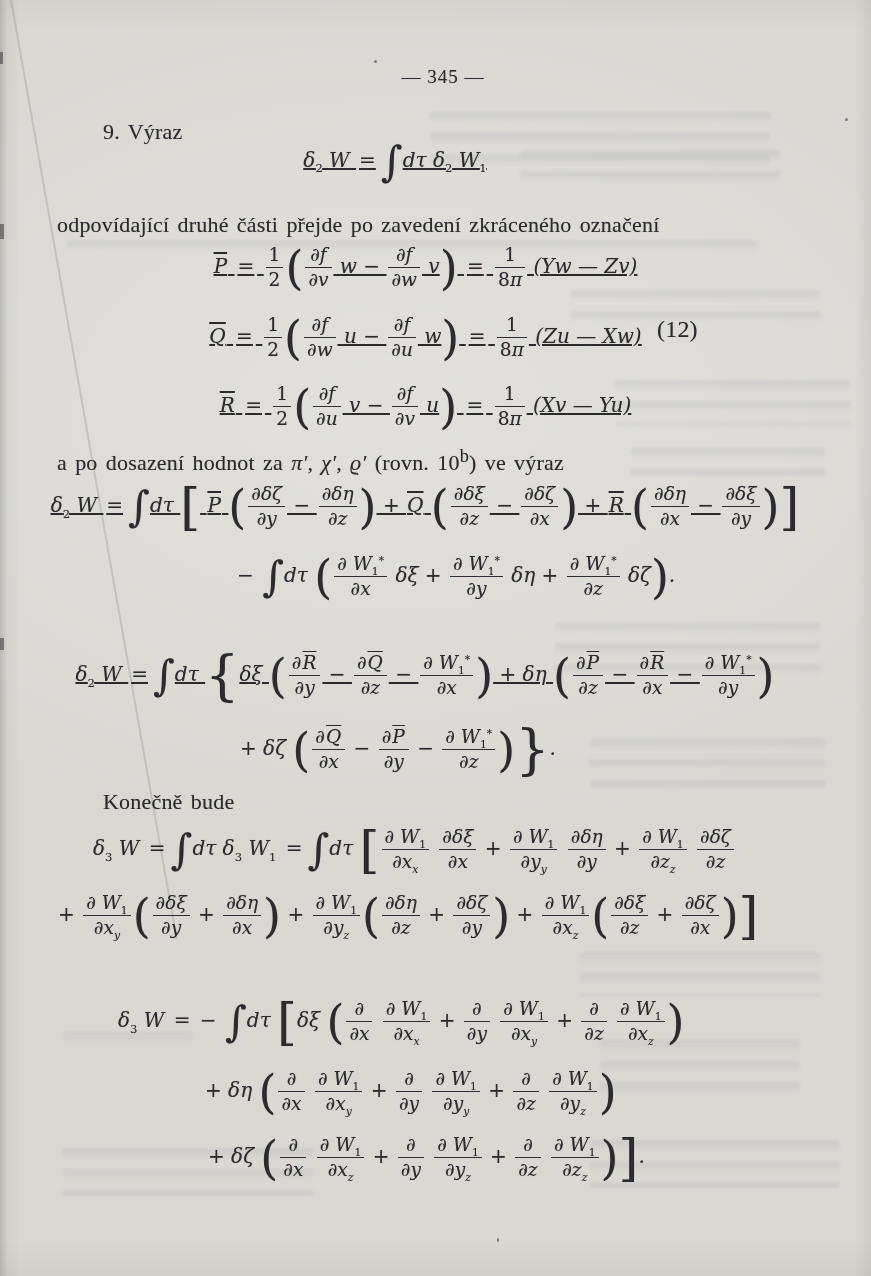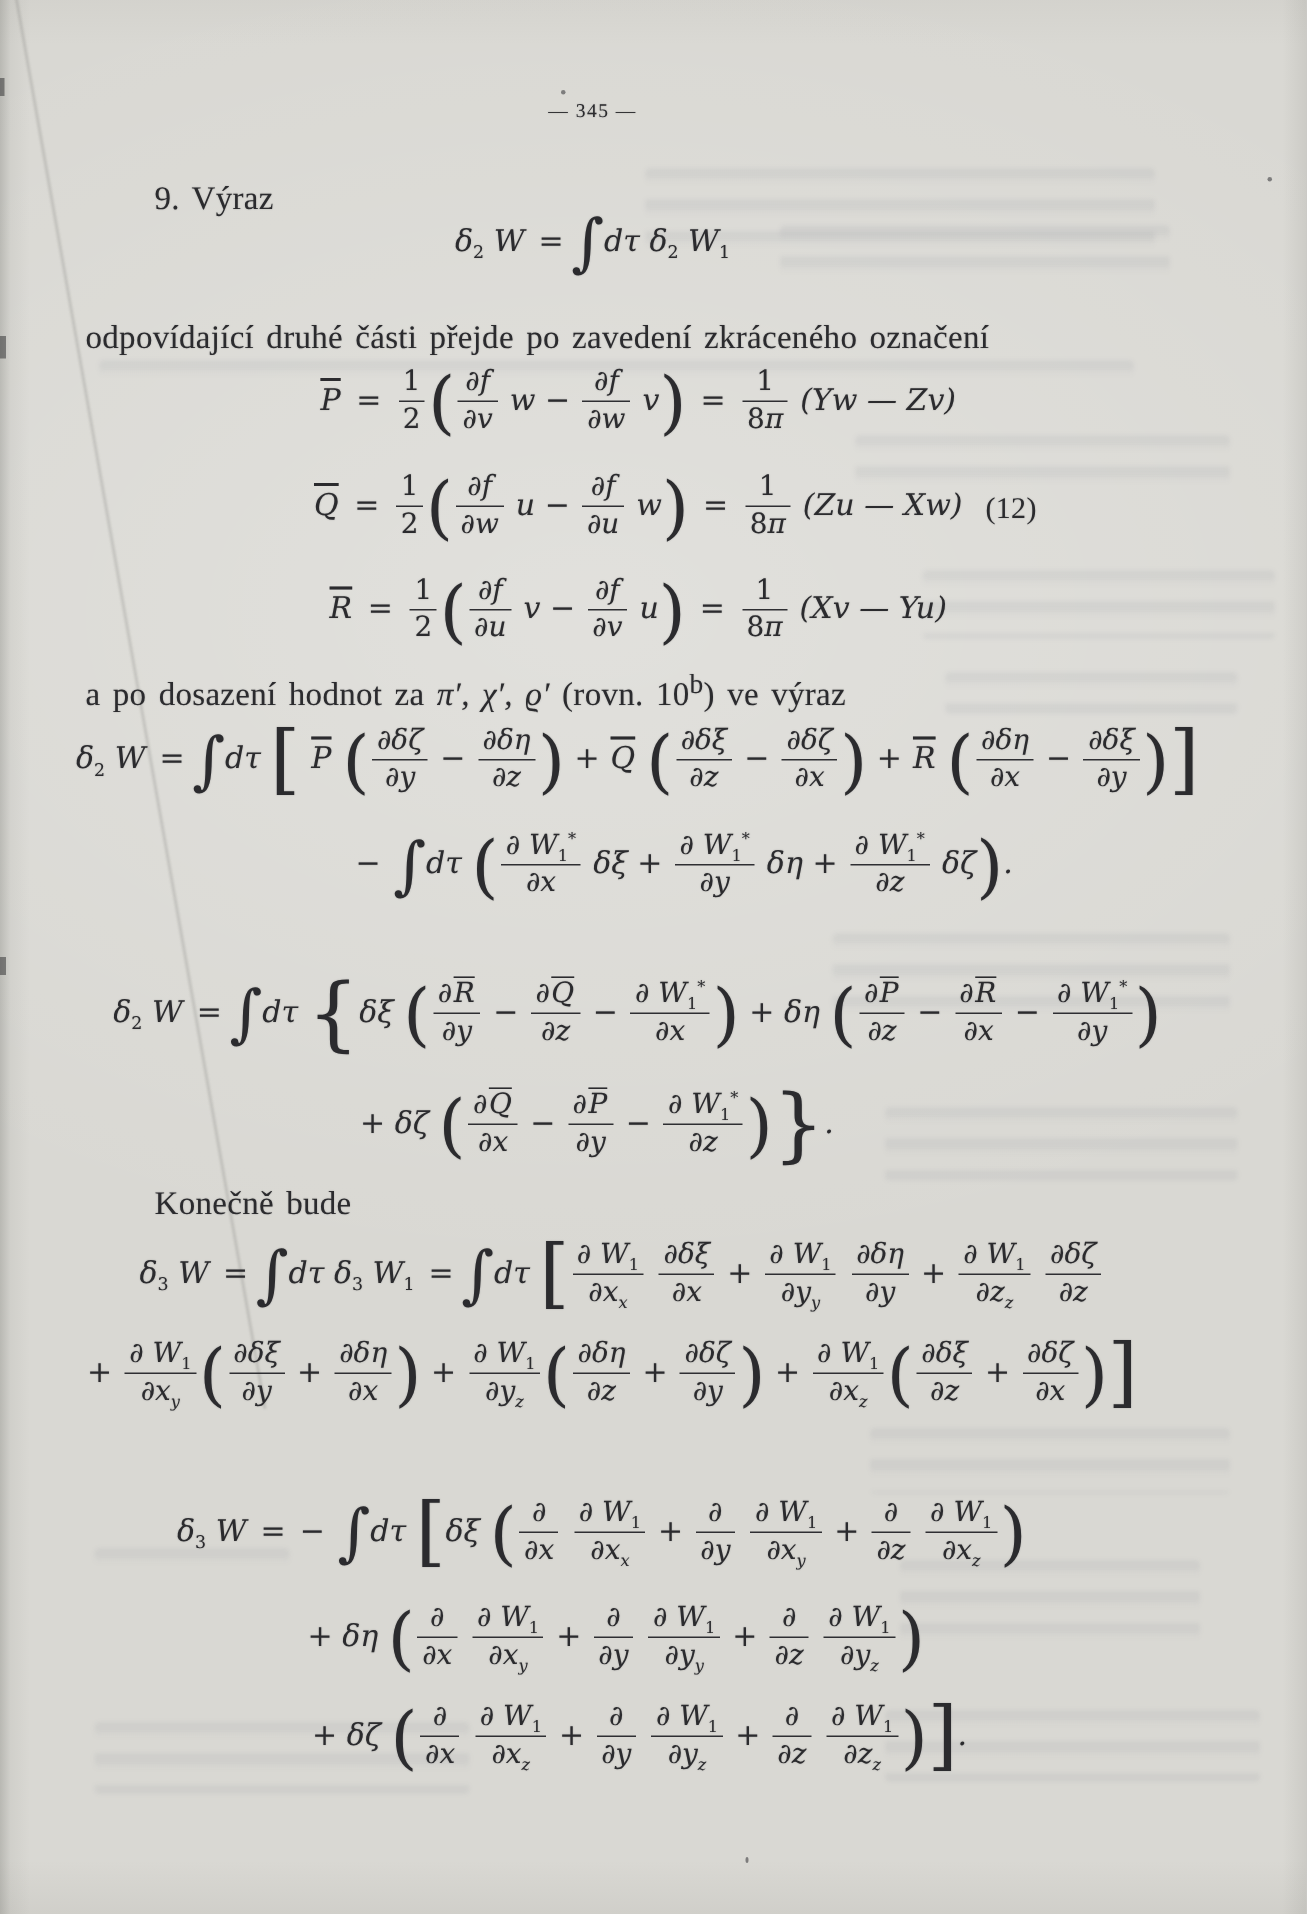--- a/index.html
+++ b/index.html
@@ -10,37 +10,37 @@
       linear-gradient(90deg, rgba(70,72,66,0.22) 0px, rgba(70,72,66,0.06) 7px, rgba(0,0,0,0) 20px),
       linear-gradient(270deg, rgba(90,90,84,0.10) 0px, rgba(0,0,0,0) 16px),
       linear-gradient(0deg, rgba(118,116,108,0.09) 0px, rgba(0,0,0,0) 36px),
       linear-gradient(180deg, rgba(140,138,130,0.07) 0px, rgba(0,0,0,0) 30px),
       radial-gradient(ellipse 980px 620px at 45% 32%, rgba(255,255,255,0.22), rgba(0,0,0,0) 72%);
     font-family:"Liberation Serif","DejaVu Serif",serif;
     color:#2b2b2e;
   }
   .abs{position:absolute;white-space:nowrap;}
   .ink{text-shadow:0 0 1px rgba(60,60,64,0.38);}
-  .hdr{font-size:13px;letter-spacing:1px;text-align:center;}
+  .hdr{font-size:19px;letter-spacing:1px;text-align:center;margin-left:48px;}
   .para{font-size:22px;letter-spacing:0.2px;word-spacing:2.5px;}
   .eq{font-family:"DejaVu Serif","Liberation Serif",serif;font-style:italic;font-size:20px;}
   .eq .up, .up{font-style:normal;}
   .eq sub{font-size:58%;vertical-align:-0.45em;line-height:0;}
   .eq sup{font-size:58%;vertical-align:0.6em;line-height:0;}
   .fr{display:inline-block;vertical-align:middle;text-align:center;line-height:1.2;font-size:93%;margin:0 2px;}
   .fr .nu{display:block;border-bottom:1.3px solid #2e2e32;padding:0 3px 1px;}
   .fr .de{display:block;padding:1px 3px 0;}
   .ov{text-decoration:overline;padding:0 1px;}
   .int{font-size:210%;font-style:normal;line-height:0;vertical-align:middle;display:inline-block;margin:0 0 0 2px;}
   .d1,.d2,.d3{font-style:normal;line-height:0;vertical-align:middle;display:inline-block;font-weight:400;}
   .d1{font-size:230%;}
   .d2{font-size:255%;}
   .d3{font-size:270%;}
   .eqs{padding:0 3px;}
-  .cent{text-align:center;}
+  .cent{text-align:center;text-decoration:underline;}
   .ghost{position:absolute;filter:blur(1.6px);opacity:.8;border-radius:3px;
     background:repeating-linear-gradient(180deg, rgba(104,110,124,0.11) 0 7px, rgba(104,110,124,0.03) 7px 11px, rgba(0,0,0,0) 11px 21px);}
   .crease{position:absolute;left:9px;top:-6px;width:2px;height:960px;background:rgba(104,104,98,0.22);
     transform:rotate(-10deg);transform-origin:top left;filter:blur(0.6px);}
   .speck{position:absolute;background:rgba(50,50,52,0.55);border-radius:50%;}
   .edge-tick{position:absolute;left:0;background:rgba(40,40,42,0.5);filter:blur(0.4px);}
 </style>
 </head>
 <body>
 
@@ -71,21 +71,21 @@
   <div class="abs hdr ink" style="left:0;width:790px;top:66px;">— 345 —</div>
 
   <div class="abs para ink" style="left:103px;top:119px;font-size:22px;">9. Výraz</div>
 
   <div class="abs eq ink cent" style="left:0;width:790px;top:148px;">δ<sub class="up">2</sub> W <span class="eqs">=</span><span class="int">∫</span>dτ δ<sub class="up">2</sub> W<sub class="up">1</sub></div>
 
   <div class="abs para ink" style="left:57px;top:212px;">odpovídající druhé části přejde po zavedení zkráceného označení</div>
 
   <div class="abs eq ink cent" style="left:60px;width:730px;top:244px;"><span class="ov">P</span> <span class="eqs">=</span> <span class="fr"><span class="nu up">1</span><span class="de up">2</span></span><span class="d1">(</span><span class="fr"><span class="nu">∂f</span><span class="de">∂v</span></span> w − <span class="fr"><span class="nu">∂f</span><span class="de">∂w</span></span> v<span class="d1">)</span> <span class="eqs">=</span> <span class="fr"><span class="nu up">1</span><span class="de"><span class="up">8</span>π</span></span> (Yw — Zv)</div>
   <div class="abs eq ink cent" style="left:60px;width:730px;top:314px;"><span class="ov">Q</span> <span class="eqs">=</span> <span class="fr"><span class="nu up">1</span><span class="de up">2</span></span><span class="d1">(</span><span class="fr"><span class="nu">∂f</span><span class="de">∂w</span></span> u − <span class="fr"><span class="nu">∂f</span><span class="de">∂u</span></span> w<span class="d1">)</span> <span class="eqs">=</span> <span class="fr"><span class="nu up">1</span><span class="de"><span class="up">8</span>π</span></span> (Zu — Xw)</div>
-  <div class="abs para ink up" style="left:657px;top:328px;font-size:20px;">(12)</div>
+  <div class="abs para ink up" style="left:657px;top:316px;font-size:24px;">(12)</div>
   <div class="abs eq ink cent" style="left:60px;width:730px;top:383px;"><span class="ov">R</span> <span class="eqs">=</span> <span class="fr"><span class="nu up">1</span><span class="de up">2</span></span><span class="d1">(</span><span class="fr"><span class="nu">∂f</span><span class="de">∂u</span></span> v − <span class="fr"><span class="nu">∂f</span><span class="de">∂v</span></span> u<span class="d1">)</span> <span class="eqs">=</span> <span class="fr"><span class="nu up">1</span><span class="de"><span class="up">8</span>π</span></span> (Xv — Yu)</div>
 
   <div class="abs para ink" style="left:57px;top:446px;">a po dosazení hodnot za <i>π′, χ′, ϱ′</i> (rovn. 10<sup class="up">b</sup>) ve výraz</div>
 
   <div class="abs eq ink cent" style="left:40px;width:770px;top:483px;">δ<sub class="up">2</sub> W <span class="eqs">=</span><span class="int">∫</span>dτ <span class="d2">[</span> <span class="ov">P</span> <span class="d1">(</span><span class="fr"><span class="nu">∂δζ</span><span class="de">∂y</span></span> − <span class="fr"><span class="nu">∂δη</span><span class="de">∂z</span></span><span class="d1">)</span> + <span class="ov">Q</span> <span class="d1">(</span><span class="fr"><span class="nu">∂δξ</span><span class="de">∂z</span></span> − <span class="fr"><span class="nu">∂δζ</span><span class="de">∂x</span></span><span class="d1">)</span> + <span class="ov">R</span> <span class="d1">(</span><span class="fr"><span class="nu">∂δη</span><span class="de">∂x</span></span> − <span class="fr"><span class="nu">∂δξ</span><span class="de">∂y</span></span><span class="d1">)</span><span class="d2">]</span></div>
   <div class="abs eq ink" style="left:237px;top:553px;">− <span class="int">∫</span>dτ <span class="d1">(</span><span class="fr"><span class="nu">∂ W<sub class="up">1</sub><sup class="up">*</sup></span><span class="de">∂x</span></span> δξ + <span class="fr"><span class="nu">∂ W<sub class="up">1</sub><sup class="up">*</sup></span><span class="de">∂y</span></span> δη + <span class="fr"><span class="nu">∂ W<sub class="up">1</sub><sup class="up">*</sup></span><span class="de">∂z</span></span> δζ<span class="d1">)</span>.</div>
 
 
   <div class="abs eq ink cent" style="left:60px;width:730px;top:652px;">δ<sub class="up">2</sub> W <span class="eqs">=</span><span class="int">∫</span>dτ <span class="d3">{</span>δξ <span class="d1">(</span><span class="fr"><span class="nu">∂<span class="ov">R</span></span><span class="de">∂y</span></span> − <span class="fr"><span class="nu">∂<span class="ov">Q</span></span><span class="de">∂z</span></span> − <span class="fr"><span class="nu">∂ W<sub class="up">1</sub><sup class="up">*</sup></span><span class="de">∂x</span></span><span class="d1">)</span> + δη <span class="d1">(</span><span class="fr"><span class="nu">∂<span class="ov">P</span></span><span class="de">∂z</span></span> − <span class="fr"><span class="nu">∂<span class="ov">R</span></span><span class="de">∂x</span></span> − <span class="fr"><span class="nu">∂ W<sub class="up">1</sub><sup class="up">*</sup></span><span class="de">∂y</span></span><span class="d1">)</span></div>
   <div class="abs eq ink" style="left:240px;top:726px;">+ δζ <span class="d1">(</span><span class="fr"><span class="nu">∂<span class="ov">Q</span></span><span class="de">∂x</span></span> − <span class="fr"><span class="nu">∂<span class="ov">P</span></span><span class="de">∂y</span></span> − <span class="fr"><span class="nu">∂ W<sub class="up">1</sub><sup class="up">*</sup></span><span class="de">∂z</span></span><span class="d1">)</span><span class="d3">}</span>.</div>

